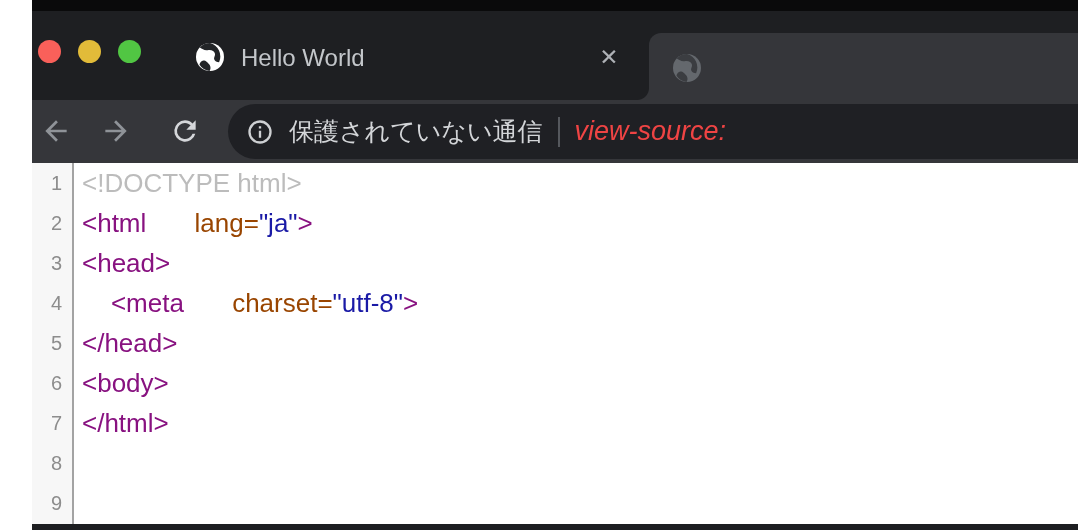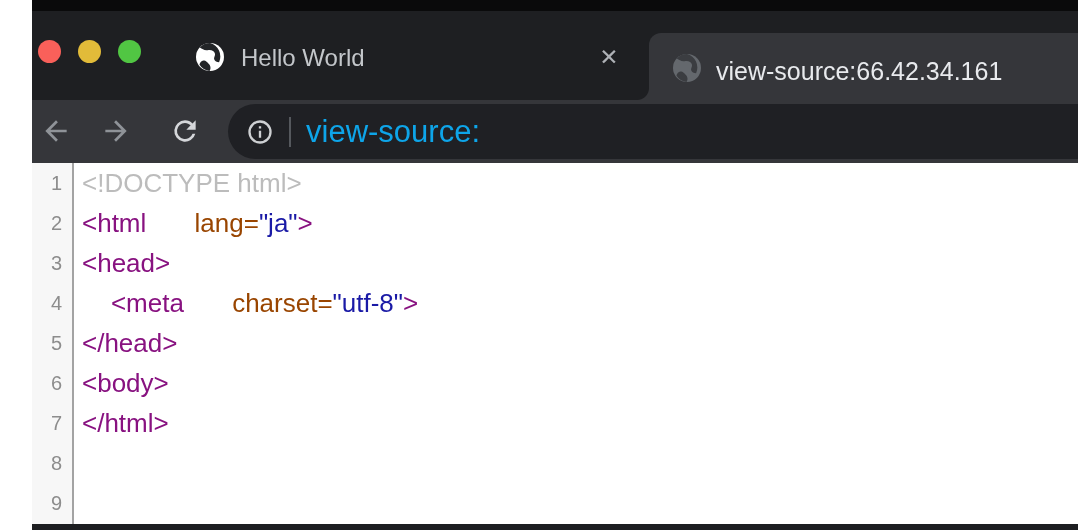--- a/index.html
+++ b/index.html
@@ -58,21 +58,21 @@
   .nav-reload  { left: 134px; }
 
   .omnibox {
     position: absolute; left: 196px; top: 4px; right: -24px; height: 55px;
     background: #1f2024; border-radius: 28px;
     display: flex; align-items: center; padding-left: 18px; box-sizing: border-box;
   }
   .omni-info { flex: none; display: flex; align-items: center; }
   .omni-security { margin-left: 15px; font-size: 25px; color: #d3d5d8; white-space: nowrap; }
   .omni-sep { margin: 0 15px; width: 2px; height: 30px; background: #55585d; flex: none; }
-  .omni-scheme { font-size: 31px; color: #0ea5e9; white-space: nowrap; }
+  .omni-scheme { font-size: 27px; color: #ef4444; white-space: nowrap; font-style: italic; }
   .omni-host { font-size: 25px; color: #ffffff; font-weight: 500; white-space: nowrap; }
 
   
   .content { position: absolute; left: 0; top: 163px; right: 0; bottom: 6px; background: #ffffff; display: flex; overflow: hidden; }
   .gutter {
     flex: none; width: 40px; background: #f7f7f7;
     border-right: 2px solid #a3a3a3; box-sizing: content-box;
   }
   .ln {
     height: 40px; line-height: 40px; text-align: right; padding-right: 10px;
@@ -113,21 +113,20 @@
     </div>
 
     <div class="tab-active">
       <span class="favicon">
         <svg width="30" height="30" viewBox="0 0 30 30">
           <circle cx="15" cy="15" r="14" fill="#64686d"></circle>
           <path d="M15 1a14 14 0 0 0 -10.2 4.4c2.6 1.2 4.5 3.5 7.8 2.8 3.7 -0.8 6.6 0.7 7.3 3.4 0.6 2.4 -1.3 3.5 -0.7 5.7 0.5 1.9 2.7 2.9 4.9 3A14 14 0 0 0 15 1z" fill="#3b3d41"></path>
           <path d="M8.5 18.6c-2.3 0.4 -3.7 2.1 -4 4.1A14 14 0 0 0 14.6 29c1.7 -3 1 -5.7 -1.2 -7.6 -1.8 -1.6 -2.8 -3.2 -4.9 -2.8z" fill="#3b3d41"></path>
         </svg>
       </span>
-      <span class="tab-title">view-source:66.42.34.161</span>
       <span class="tab-close">✕</span>
     </div>
   </div>
 
   <div class="toolbar">
     <div class="nav-btn nav-back">
       <svg width="32" height="32" viewBox="0 0 24 24">
         <path fill="#8f9398" d="M20 11H7.83l5.59-5.59L12 4l-8 8 8 8 1.41-1.41L7.83 13H20v-2z"></path>
       </svg>
     </div>
@@ -141,20 +140,21 @@
         <path fill="#d5d7da" d="M17.65 6.35A7.96 7.96 0 0 0 12 4a8 8 0 1 0 7.73 10h-2.08A6 6 0 1 1 12 6c1.66 0 3.14.69 4.22 1.78L13 11h7V4l-2.35 2.35z"></path>
       </svg>
     </div>
 
     <div class="omnibox">
       <span class="omni-info">
         <svg width="28" height="28" viewBox="0 0 24 24">
           <path fill="#ced0d3" d="M12 2a10 10 0 1 0 0 20 10 10 0 0 0 0-20zm0 18a8 8 0 1 1 0-16 8 8 0 0 1 0 16zm-1-13h2v2h-2V7zm0 4h2v6h-2v-6z"></path>
         </svg>
       </span>
+      <span class="omni-security">保護されていない通信</span>
       <span class="omni-sep"></span>
       <span class="omni-scheme">view-source:</span>
     </div>
   </div>
 
   <div class="content">
     <div class="gutter">
         <div class="ln">1</div>
         <div class="ln">2</div>
         <div class="ln">3</div>

